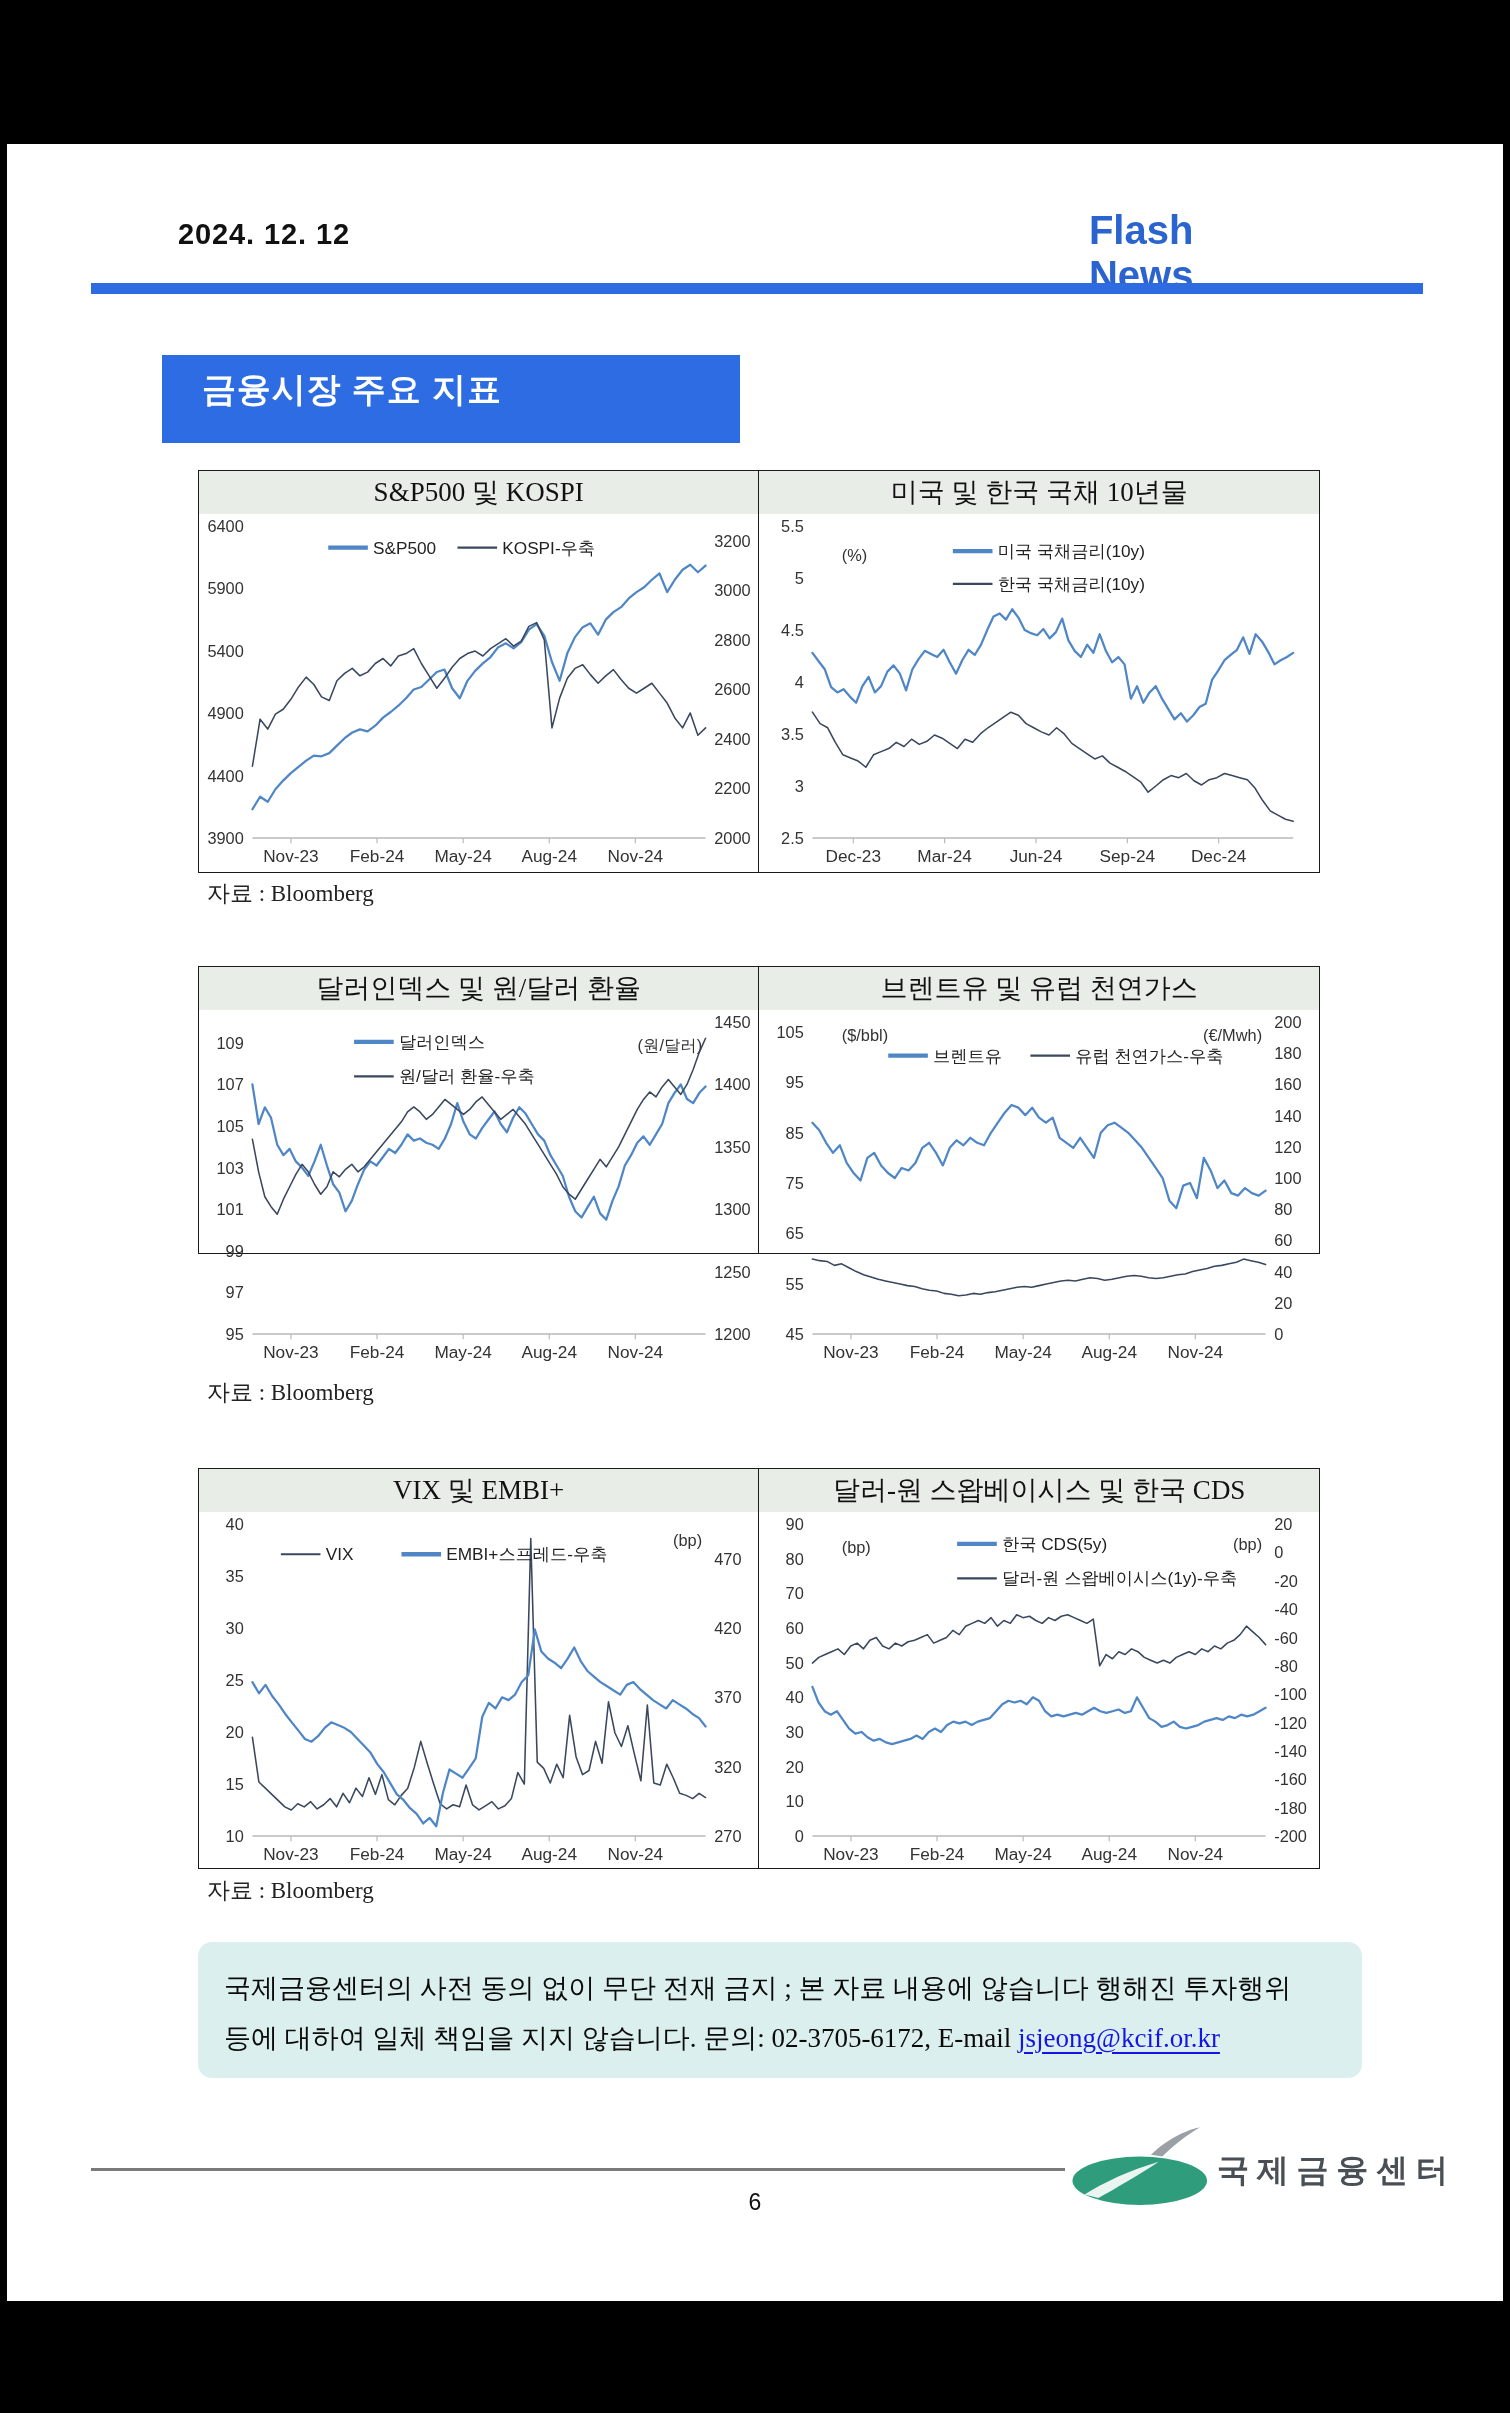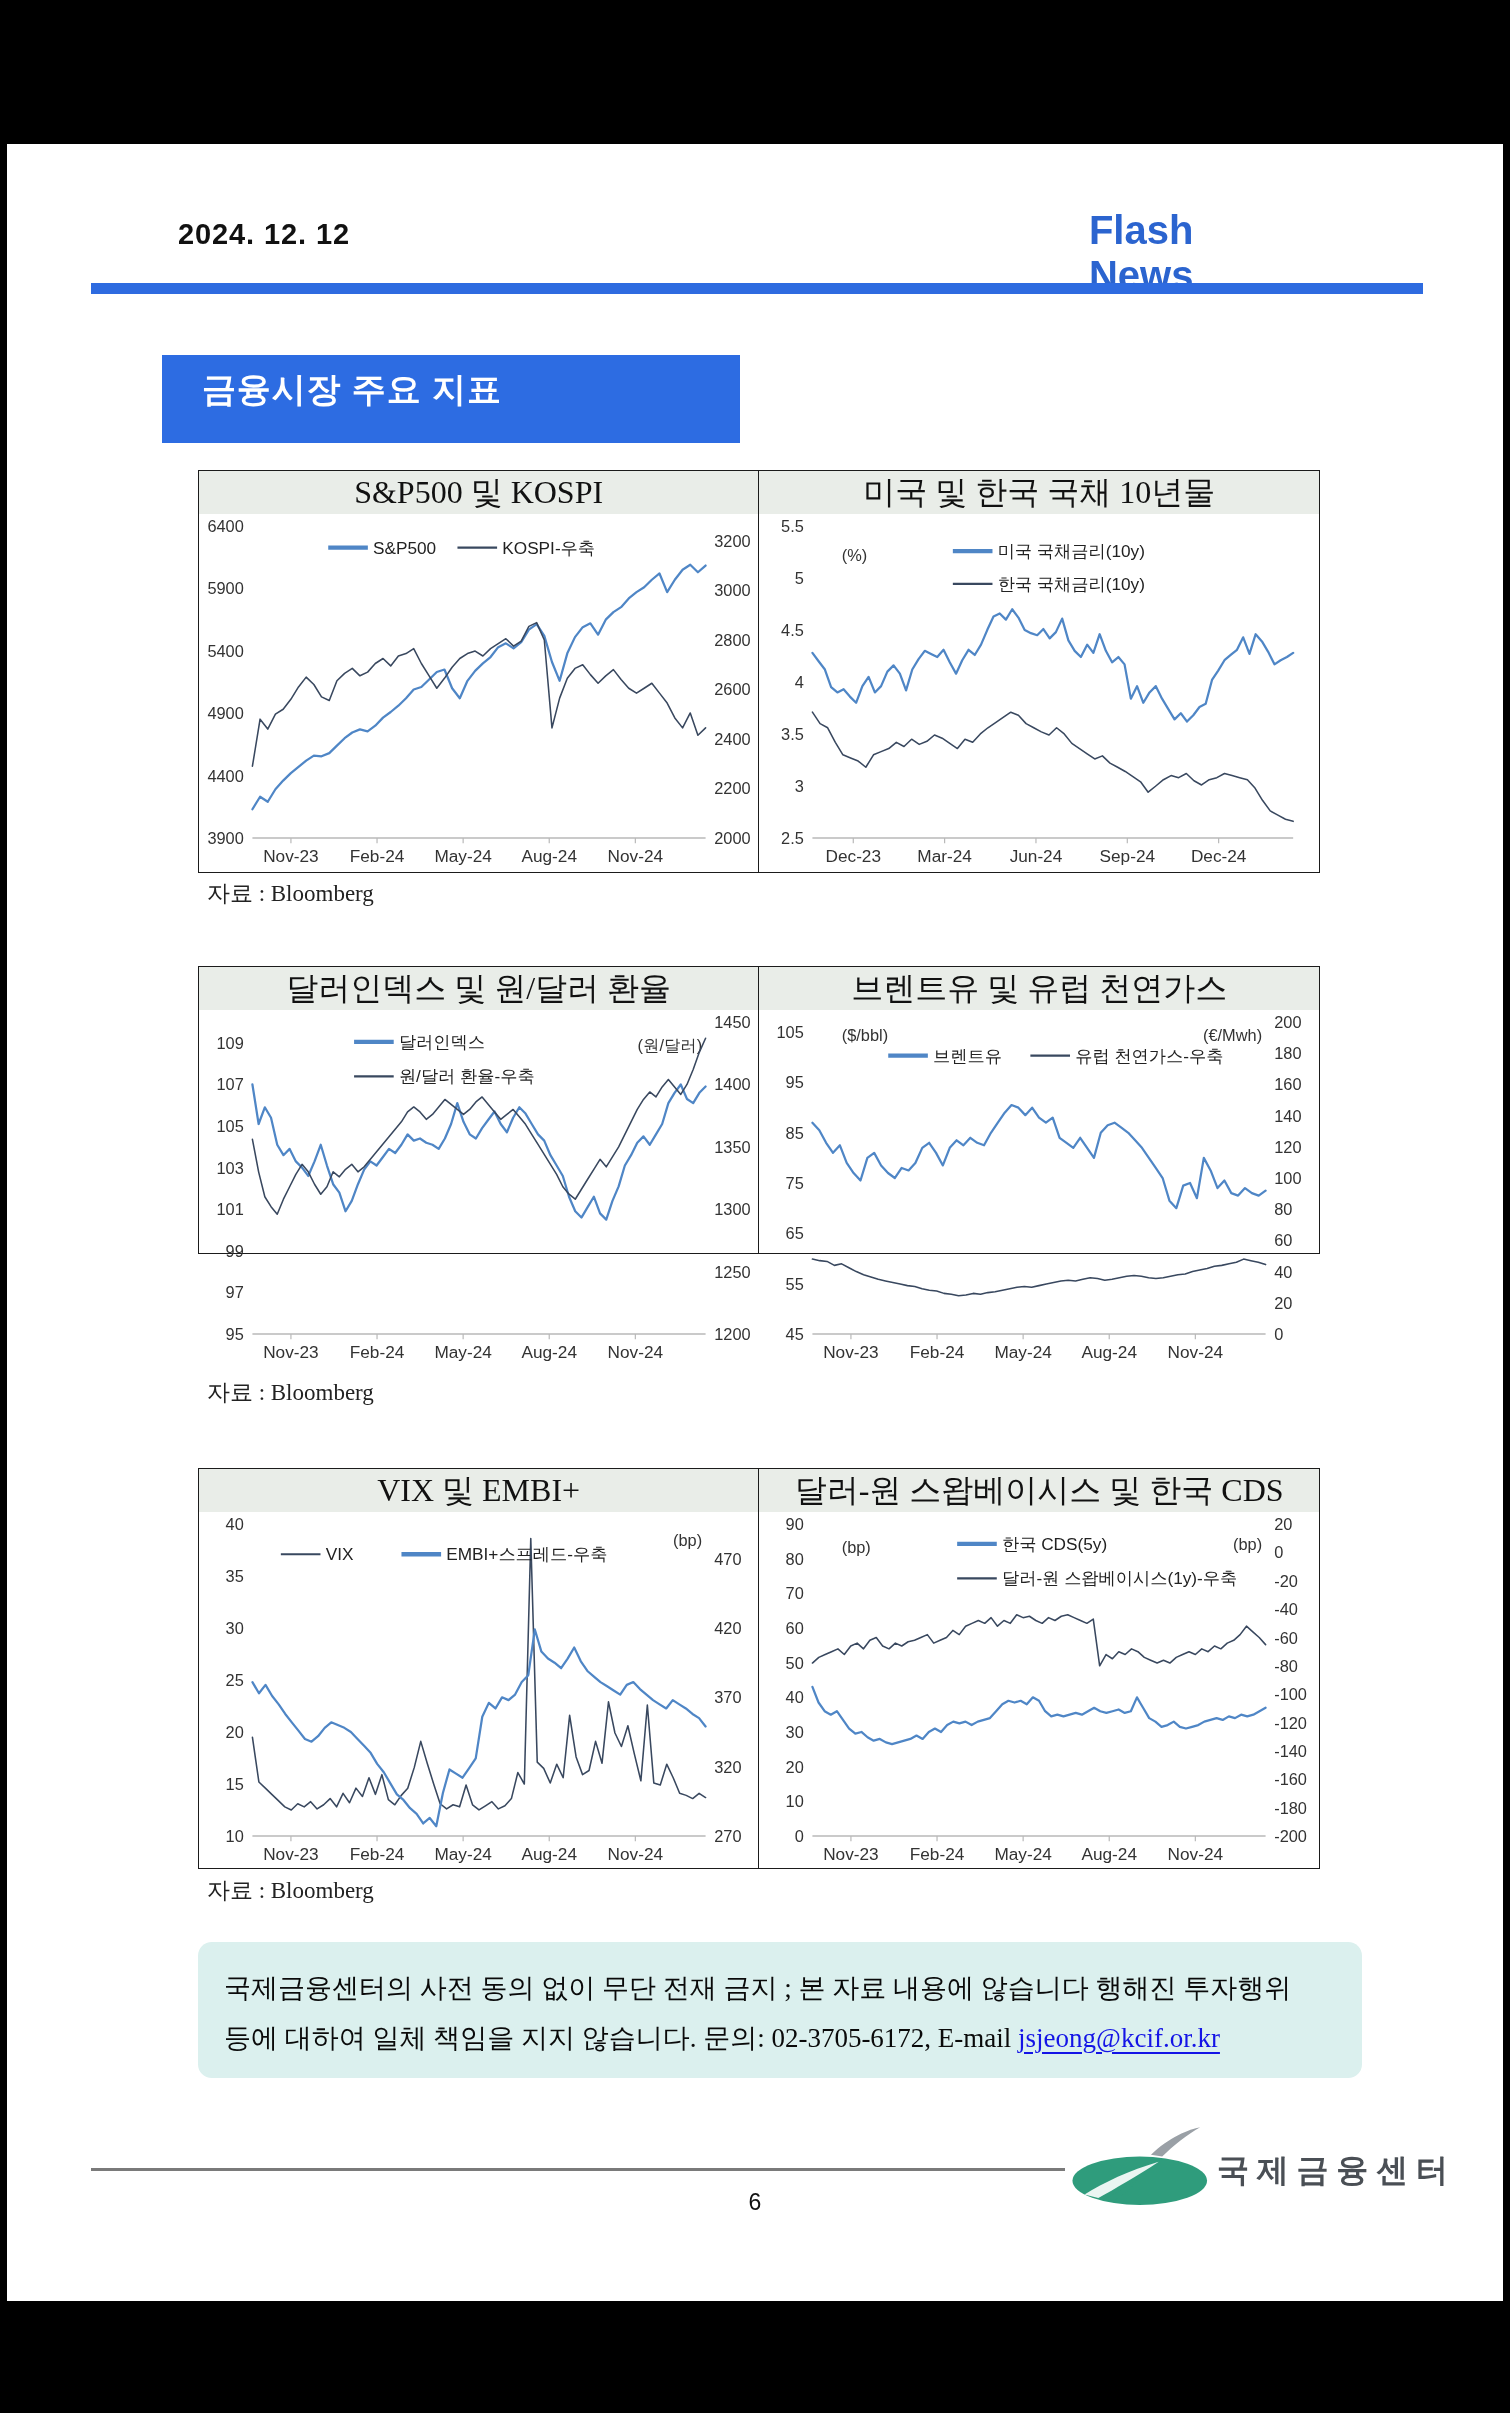--- a/index.html
+++ b/index.html
@@ -17,21 +17,21 @@
   .toprule{left:84px;top:139px;width:1332px;height:11.2px;background:#2e6be0;}
   .section-bar{left:155px;top:211px;width:578px;height:88px;background:#2d6ce2;color:#fff;
     font-size:34px;font-weight:bold;line-height:69px;padding-left:40px;box-sizing:border-box;letter-spacing:0.9px;}
   .chart-row{left:191px;width:1122px;border:1.7px solid #1b1b1b;box-sizing:border-box;background:#fff;display:flex;}
   .row1{top:326px;height:403px;}
   .row2{top:822px;height:288px;}
   .row3{top:1324px;height:401px;}
   .chart-cell{width:50%;display:flex;flex-direction:column;}
   .chart-cell.right{border-left:1.7px solid #1b1b1b;}
   .chart-title{height:43px;line-height:43px;text-align:center;background:#e9ede8;
-    font-family:"Liberation Serif","DejaVu Serif",serif;font-size:32px;color:#111;}
+    font-family:"Liberation Serif","DejaVu Serif",serif;font-size:27px;color:#111;}
   .chart-body{flex:1;position:relative;}
   .chart-body svg{position:absolute;left:0;top:0;}
   .src-note{left:200px;width:431px;font-family:"Liberation Serif","DejaVu Serif",serif;font-size:23px;color:#222;}
   .note1{top:734px;} .note2{top:1233px;} .note3{top:1731px;}
   .disclaimer{left:191px;top:1798px;width:1164px;height:136px;background:#dbf0ee;border-radius:13.8px;
     font-family:"Liberation Serif","DejaVu Serif",serif;font-size:27px;color:#0a0a0a;
     padding:22.4px 26px 0 26px;box-sizing:border-box;line-height:1.82;}
   .email-link{color:#1414e6;text-decoration:underline;text-underline-offset:5.2px;}
   .footer-line{left:84px;top:2024px;width:974px;height:2.6px;background:#7a7a7a;}
   .logo-wrap{left:1062px;top:1978px;width:151px;height:95px;}

